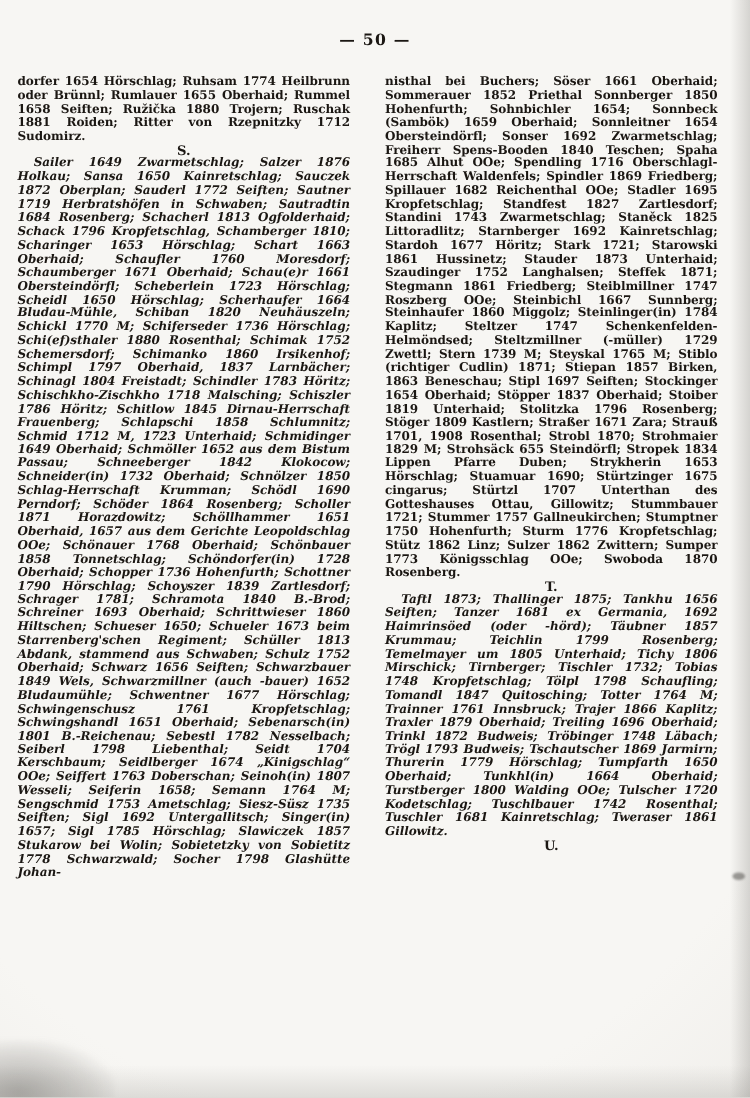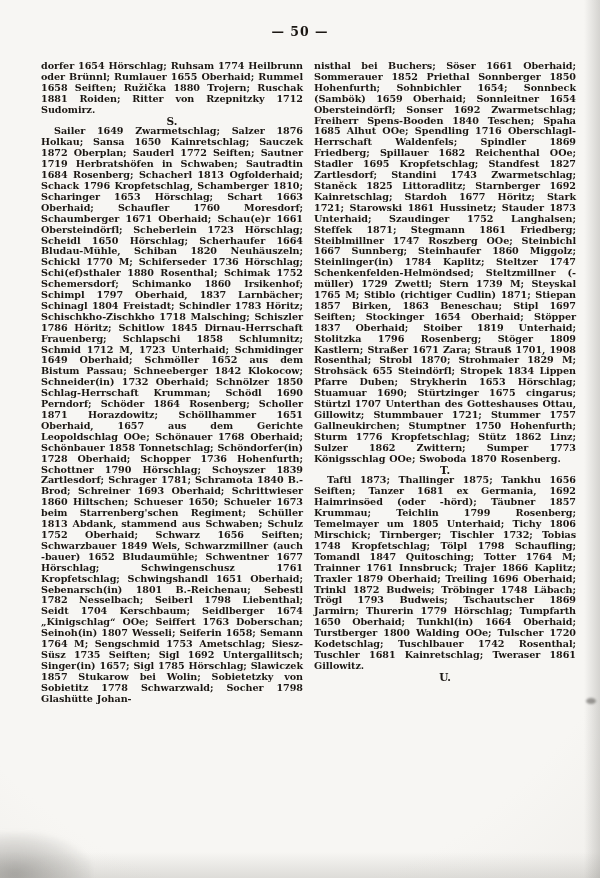--- a/index.html
+++ b/index.html
@@ -20,33 +20,33 @@
     color: #1b1713;
   }
   .page-number {
     text-align: center;
     padding-top: 24px;
     font-size: 12.5px;
     letter-spacing: 1px;
   }
   .columns {
     display: flex;
-    gap: 11px;
-    padding: 22px 24px 0 41px;
+    gap: 28px;
+    padding: 22px 24px 0 14px;
   }
   .col {
     width: 266px;
     text-align: justify;
     font-size: 9.6px;
     line-height: 10.9px;
     letter-spacing: -0.05px;
     word-spacing: 0.5px;
   }
   .col p { margin: 0; }
-  p.indent { text-indent: 13px; }
+  p.indent { text-indent: 13px; font-style: italic; }
   .section-heading {
     text-align: center;
     font-size: 10.5px;
     margin: 7px 0 2px 0;
   }
   
   .artifact { position: absolute; pointer-events: none; }
   .smudge-bottom-left {
     left: -18px; bottom: -14px; width: 110px; height: 60px;
     background: radial-gradient(ellipse at 30% 70%, rgba(90,88,84,0.45), rgba(120,118,114,0.18) 55%, rgba(0,0,0,0) 75%);

